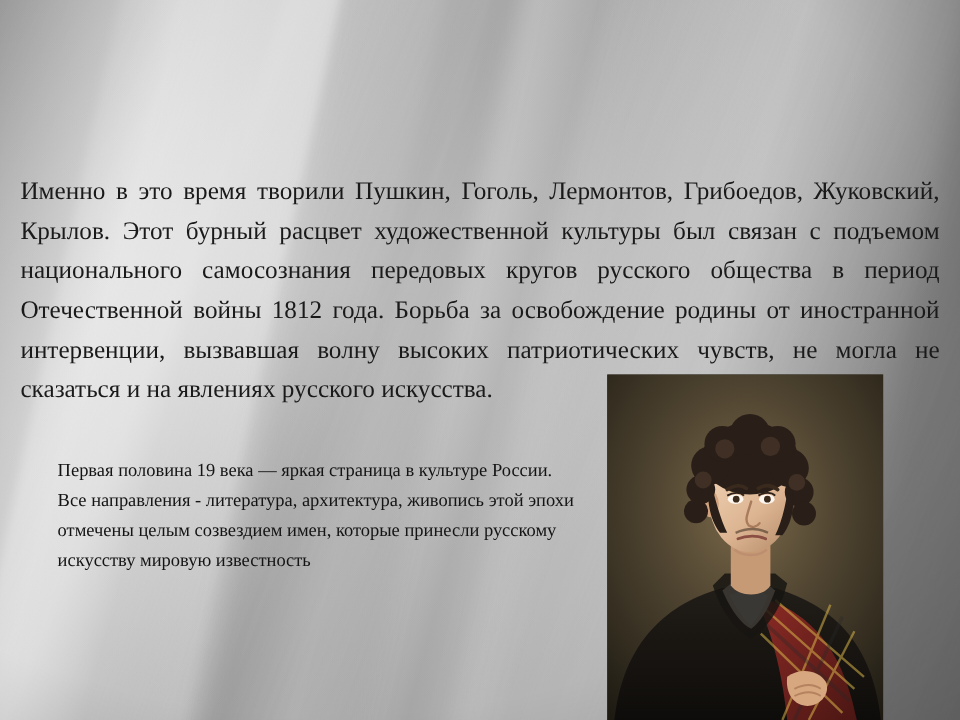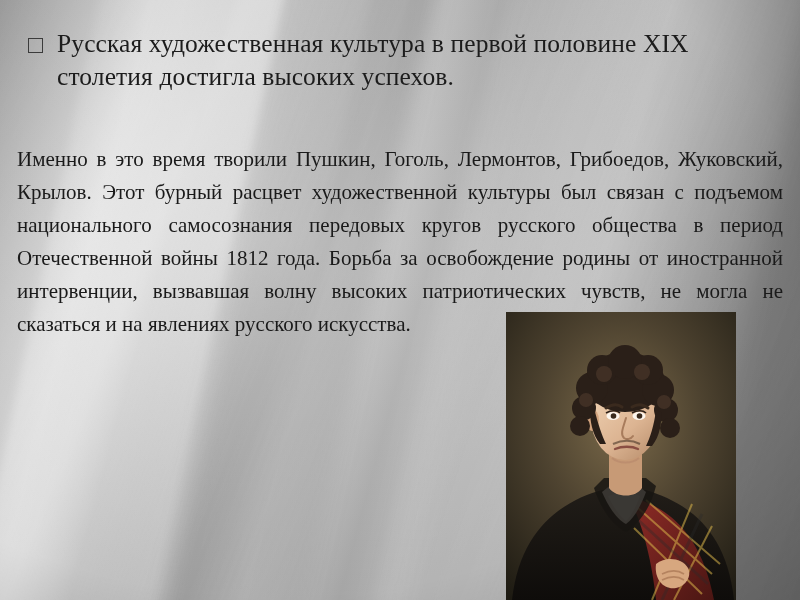--- a/index.html
+++ b/index.html
@@ -177,27 +177,24 @@
   <div class="bg-base"></div>
   <div class="bg-sheen-1"></div>
   <div class="bg-sheen-2"></div>
   <div class="bg-dark-1"></div>
   <div class="bg-light-right"></div>
   <div class="bg-dark-2"></div>
   <div class="bg-vignette"></div>
 
   <div class="content">
 
-    <div class="title-row">
-      <span class="bullet-icon"></span>
-      <div class="title-text">Русская художественная культура в первой половине XIX столетия достигла высоких успехов.</div>
-    </div>
 
     <div class="body-par">Именно в это время творили Пушкин, Гоголь, Лермонтов, Грибоедов, Жуковский, Крылов. Этот бурный расцвет художественной культуры был связан с подъемом национального самосознания передовых кругов русского общества в период Отечественной войны 1812 года. Борьба за освобождение родины от иностранной интервенции, вызвавшая волну высоких патриотических чувств, не могла не сказаться и на явлениях русского искусства.</div>
 
+    <div class="lower-par">Первая половина 19 века — яркая страница в культуре России. Все направления - литература, архитектура, живопись этой эпохи отмечены целым созвездием имен, которые принесли русскому искусству мировую известность</div>
 
     <div class="portrait">
       <svg viewBox="0 0 230 288" xmlns="http://www.w3.org/2000/svg" role="img" aria-label="portrait">
         <defs>
           <radialGradient id="bgGrad" cx="50%" cy="38%" r="78%">
             <stop offset="0%" stop-color="#7b6a4a"></stop>
             <stop offset="45%" stop-color="#4e4330"></stop>
             <stop offset="100%" stop-color="#1d1a12"></stop>
           </radialGradient>
           <linearGradient id="coatGrad" x1="0" y1="0" x2="0" y2="1">

